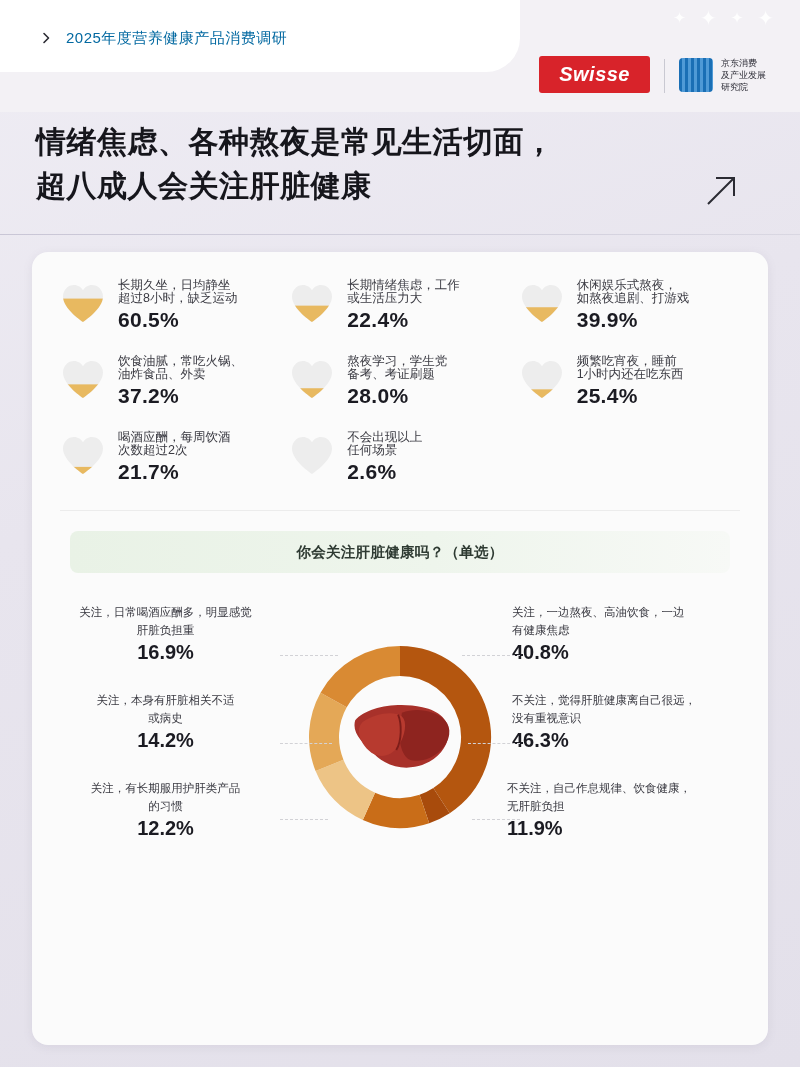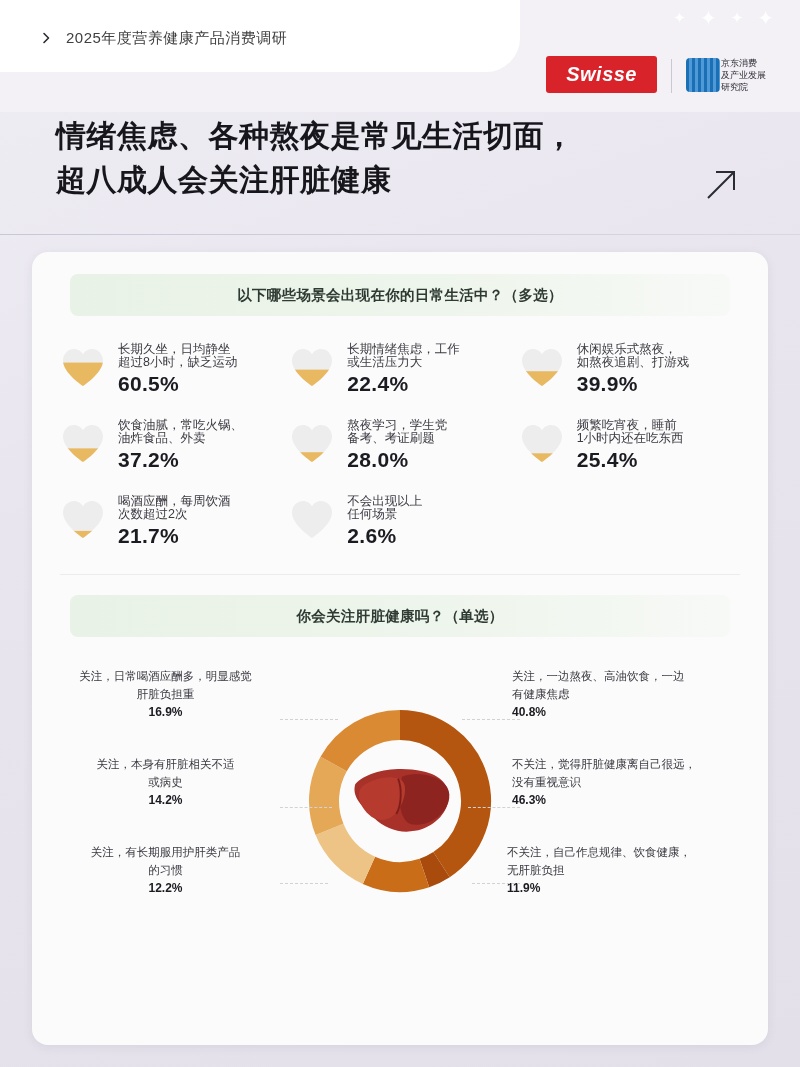--- a/index.html
+++ b/index.html
@@ -27,47 +27,47 @@
   }
   .crumb {
     position: absolute; top: 28px; left: 36px;
     display: flex; align-items: center; gap: 10px;
   }
   .crumb-arrow {
     width: 20px; height: 20px; border-radius: 50%;
     display: flex; align-items: center; justify-content: center;
     color: #2b2b33; font-size: 13px; font-weight: bold;
   }
-  .crumb-text { font-size: 15px; color: #404040; letter-spacing: .5px; }
+  .crumb-text { font-size: 15px; color: #0369a1; letter-spacing: .5px; }
   .sparkles {
     position: absolute; top: 6px; right: 26px;
     display: flex; gap: 14px; align-items: center;
   }
   .spark { color: #ffffff; font-size: 15px; opacity: .95; }
   .spark.big { font-size: 20px; }
   .brands {
     position: absolute; top: 56px; right: 34px;
     display: flex; align-items: flex-end; gap: 14px;
   }
   .swisse {
     background: #d8232a; color: #fff; font-style: italic; font-weight: bold;
     font-size: 20px; padding: 7px 20px; border-radius: 3px;
     letter-spacing: .5px;
   }
   .brand-div { width: 1px; height: 34px; background: #c9c9d2; }
-  .jd-logo { display: flex; align-items: center; gap: 1px; }
+  .jd-logo { display: flex; align-items: center; gap: 8px; }
   .jd-mark {
     width: 34px; height: 34px; border-radius: 4px;
     background: repeating-linear-gradient(90deg,#1a6fb5 0 3px,#4f9ad6 3px 6px);
   }
   .jd-text { font-size: 9px; line-height: 12px; color: #2c2c36; }
 
   
   .title {
-    position: absolute; top: 114px; left: 36px; right: 36px; margin-left: 20px;
+    position: absolute; top: 120px; left: 36px; right: 36px;
   }
   .title h1 {
     font-size: 30px; line-height: 44px; color: #16161c; font-weight: bold;
     letter-spacing: .5px;
   }
   .title-arrow {
     position: absolute; right: 20px; top: 48px;
     width: 46px; height: 46px; color: #2b2b33;
   }
   .divider {
@@ -111,21 +111,21 @@
   
   .donut-wrap {
     position: relative; margin-top: 18px; height: 300px;
   }
   .donut {
     position: absolute; left: 50%; transform: translateX(-50%); top: 46px;
     width: 200px; height: 200px;
   }
   .leg { position: absolute; width: 215px; }
   .leg .l-text { font-size: 11.5px; line-height: 18px; color: #3a3a42; }
-  .leg .l-val { font-size: 12px; font-weight: bold; color: #1b1b22; margin-top: 2px; }
+  .leg .l-val { font-size: 20px; font-weight: bold; color: #1b1b22; margin-top: 2px; }
   .leg.left { text-align: center; left: 26px; }
   .leg.right { text-align: left; right: 26px; }
   .lead {
     position: absolute; border-top: 1px dashed #d2d2d6; height: 0;
   }
 </style>
 </head>
 <body>
 
 <div class="page">
@@ -170,23 +170,20 @@
     <div class="title-arrow">
       <svg width="46" height="46" viewBox="0 0 46 46">
           <path d="M10 36 L36 10 M18 10 L36 10 L36 28" fill="none" stroke="#2b2b33" stroke-width="2"></path>
         </svg>
     </div>
   </div>
   <div class="divider"></div>
 
   <div class="card">
 
-    <div class="q-band">
-      <span>以下哪些场景会出现在你的日常生活中？（多选）</span>
-    </div>
 
     <div class="grid" id="scene-grid">
         <div class="item">
           <div class="heart">
             <svg viewBox="0 0 46 42">
               <defs>
                 <clipPath id="hclip0">
                   <path d="M23 40 C23 40 3 27 3 14.5 C3 7.8 8.2 3 14 3 C18 3 21.4 5.3 23 8.3 C24.6 5.3 28 3 32 3 C37.8 3 43 7.8 43 14.5 C43 27 23 40 23 40 Z"></path>
                 </clipPath>
               </defs>

